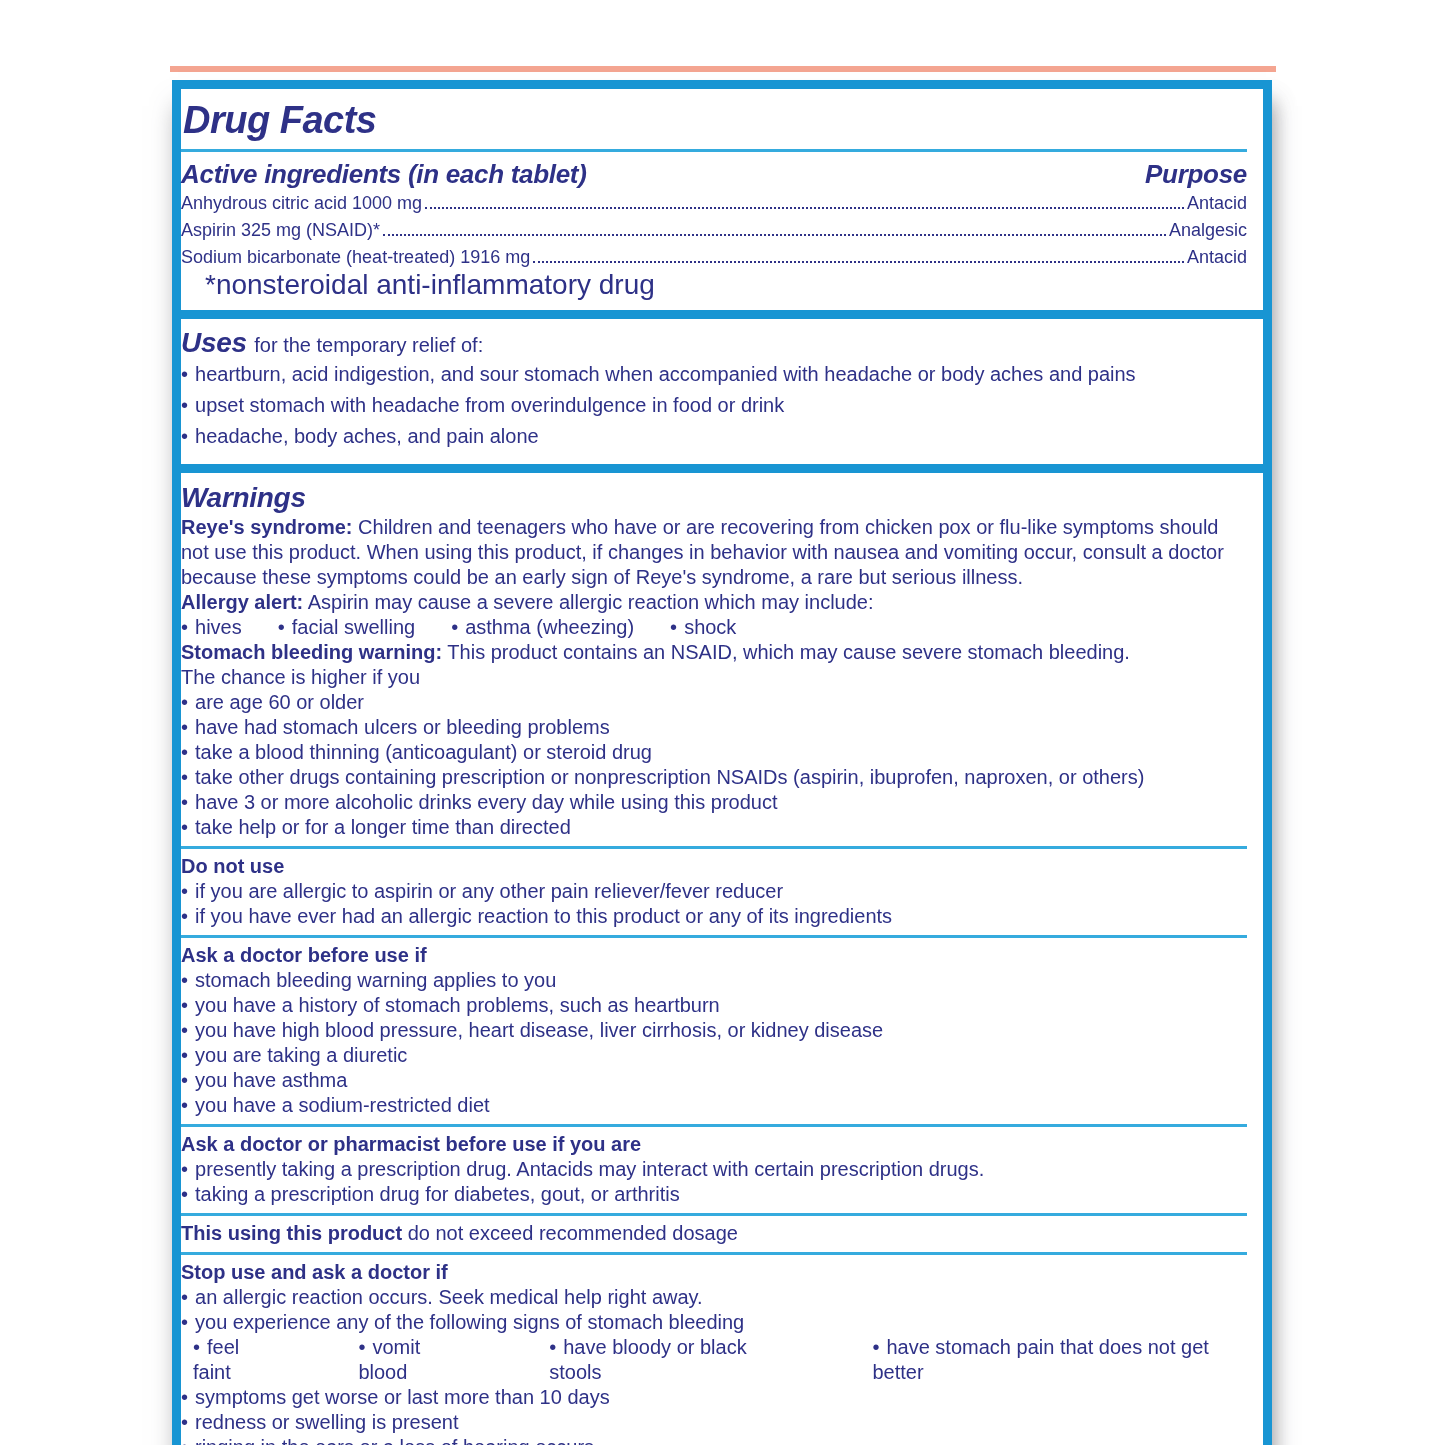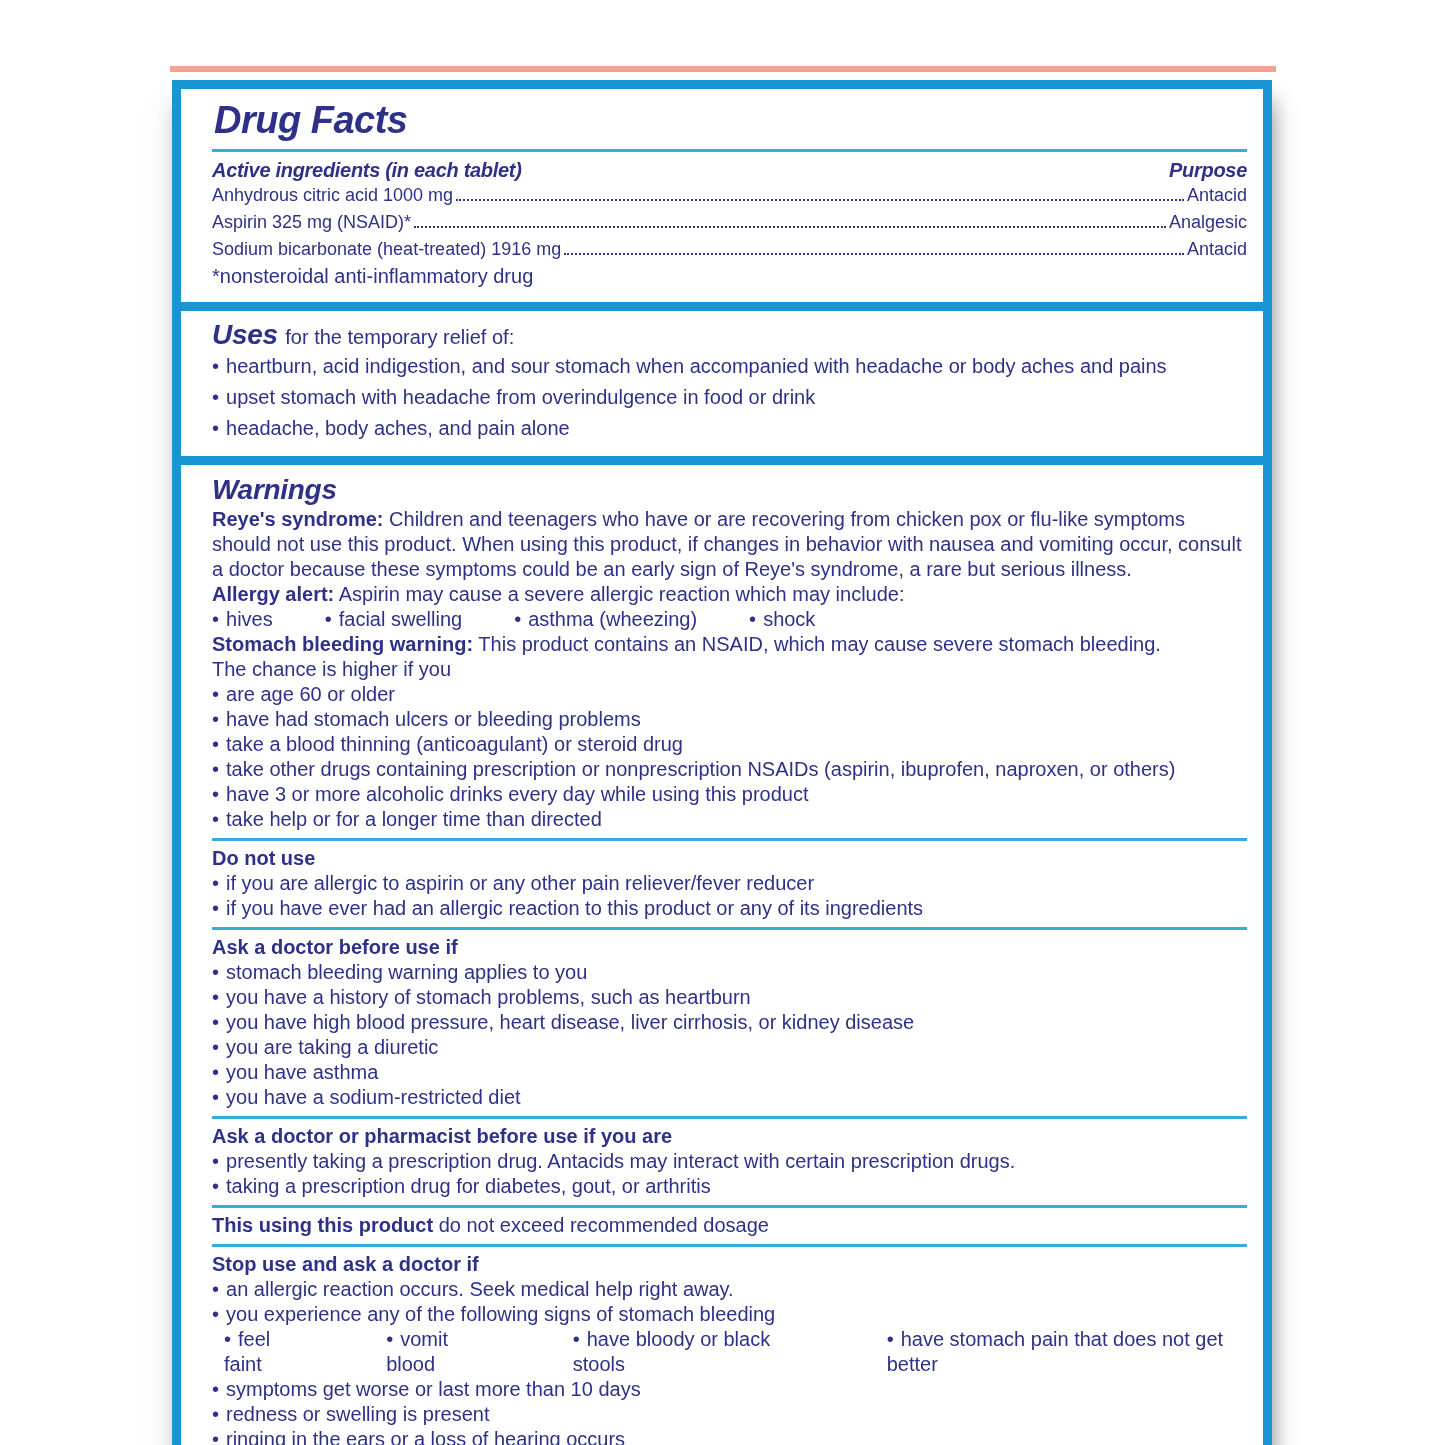--- a/index.html
+++ b/index.html
@@ -16,44 +16,44 @@
     width:1106px;height:6px;background:#f4a591;
   }
   .label{
     position:absolute;left:172px;top:80px;width:1100px;
     box-sizing:border-box;
     border:9px solid #1895d3;
     background:#ffffff;
     box-shadow:0 20px 24px -6px rgba(90,90,95,0.55), 14px 10px 18px -10px rgba(90,90,95,0.35);
   }
   .bar{height:9px;background:#1895d3;width:100%;}
-  section{padding:8px 16px 12px 31px;}
+  section{padding:8px 16px 12px 0;}
   .rule{height:3px;background:#35abde;margin:6px 0 5px 0;}
 
   .drug-facts{
     font-size:38px;font-weight:bold;font-style:italic;
     letter-spacing:-0.5px;margin:2px 0 0 2px;
   }
   .df-rule{height:3px;background:#35abde;margin:7px 0 7px 0;}
 
   .ai-header{display:flex;justify-content:space-between;align-items:baseline;}
-  .ai-header .h{font-size:20px;font-weight:bold;font-style:italic;letter-spacing:-0.3px;}
+  .ai-header .h{font-size:26px;font-weight:bold;font-style:italic;letter-spacing:-0.3px;}
   .ing-row{display:flex;align-items:baseline;font-size:18px;line-height:27px;}
   .ing-row .leader{flex:1;border-bottom:2px dotted #2e3187;margin:0 3px 5px 3px;min-width:30px;}
-  .footnote{font-size:20px;line-height:27px;}
+  .footnote{font-size:28px;line-height:27px;margin-left:24px;}
 
   .sec-head{font-size:28px;font-weight:bold;font-style:italic;letter-spacing:-0.3px;}
   .sec-head .intro{font-size:20px;font-weight:normal;font-style:normal;letter-spacing:0;}
 
   .uses-list p{margin:0;font-size:20px;line-height:31px;}
   p{margin:0;}
   .body-txt{font-size:20px;line-height:25px;}
   .bullet::before{content:"\2022";margin-right:7px;}
   .sub-head{font-size:20px;line-height:25px;font-weight:bold;}
-  .inline-bullets{display:flex;gap:52px;font-size:20px;line-height:25px;}
+  .inline-bullets{display:flex;gap:36px;font-size:20px;line-height:25px;}
   .inline-bullets span::before{content:"\2022";margin-right:7px;}
   .sub-indent{margin-left:12px;gap:80px;}
   .warn-head{font-size:28px;font-weight:bold;font-style:italic;letter-spacing:-0.3px;line-height:34px;}
   b{font-weight:bold;}
 </style>
 </head>
 <body>
 
 <div class="stripe"></div>
 

